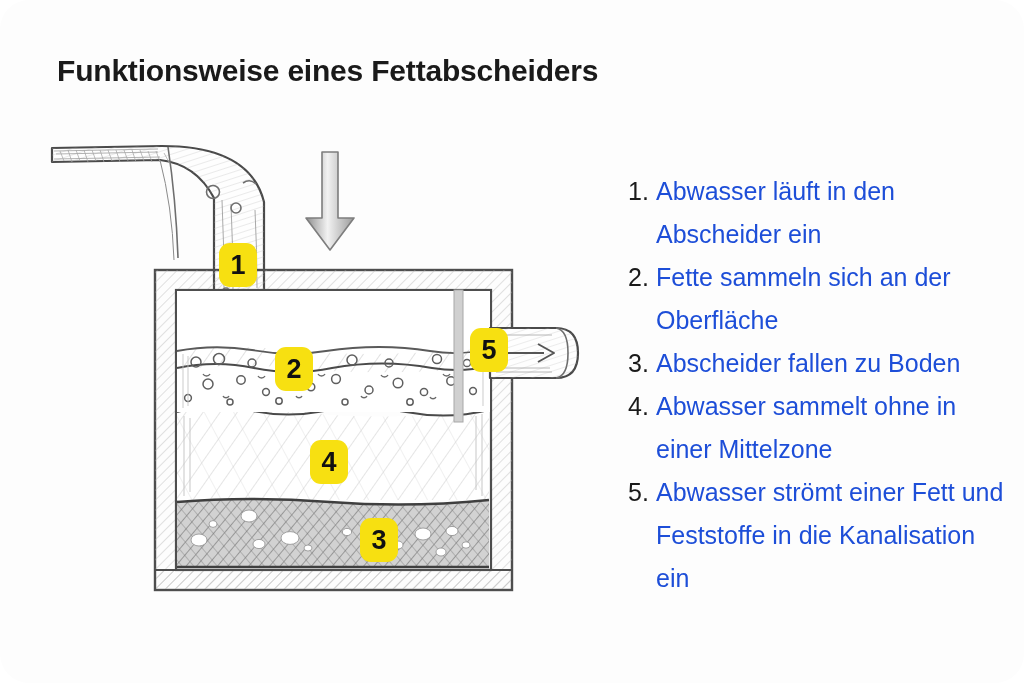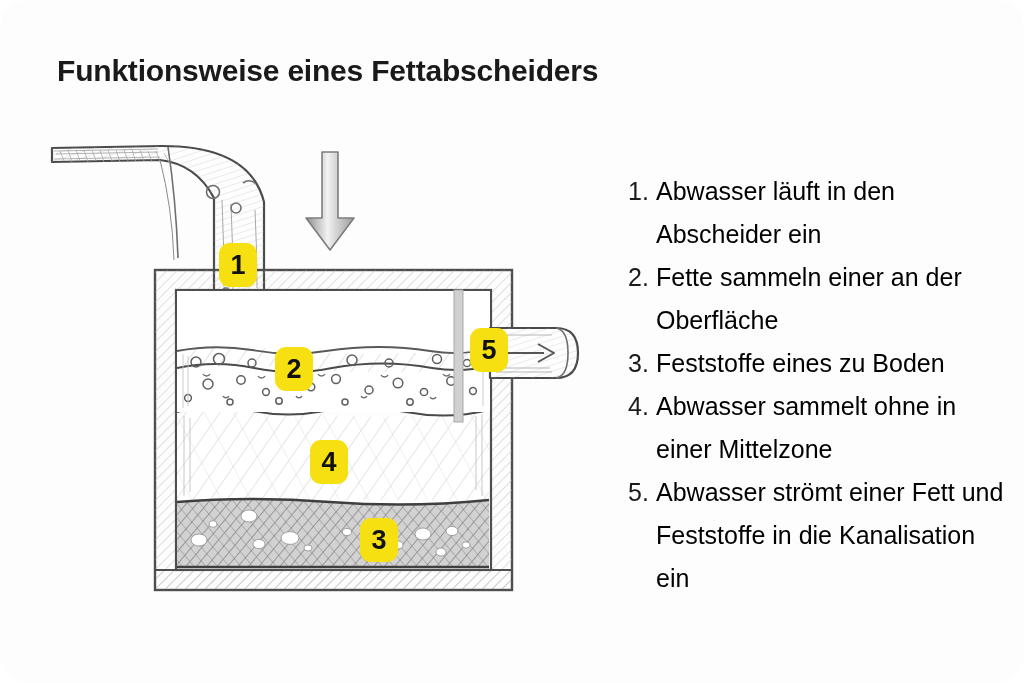--- a/index.html
+++ b/index.html
@@ -79,21 +79,21 @@
     flex: 0 0 28px;
     font-size: 25px;
     line-height: 43px;
     color: #1a1a1a;
     text-align: left;
   }
   .step-text {
     flex: 1 1 auto;
     font-size: 25px;
     line-height: 43px;
-    color: #000000;
+    color: #1d4ed8;
   }
 </style>
 </head>
 <body>
 
 <div id="page">
 
   <div id="title">Funktionsweise eines Fettabscheiders</div>
 
   <div id="diagram">
@@ -318,25 +318,25 @@
     <div class="badge" id="badge-5" style="top:188px;left:470px;">5</div>
   </div>
 
   <div id="steps">
     <div class="step">
       <div class="step-num">1.</div>
       <div class="step-text">Abwasser läuft in den Abscheider ein</div>
     </div>
     <div class="step">
       <div class="step-num">2.</div>
-      <div class="step-text">Fette sammeln einer an der Oberfläche</div>
+      <div class="step-text">Fette sammeln sich an der Oberfläche</div>
     </div>
     <div class="step">
       <div class="step-num">3.</div>
-      <div class="step-text">Feststoffe eines zu Boden</div>
+      <div class="step-text">Abscheider fallen zu Boden</div>
     </div>
     <div class="step">
       <div class="step-num">4.</div>
       <div class="step-text">Abwasser sammelt ohne in einer Mittelzone</div>
     </div>
     <div class="step">
       <div class="step-num">5.</div>
       <div class="step-text">Abwasser strömt einer Fett und Feststoffe in die Kanalisation ein</div>
     </div>
   </div>

